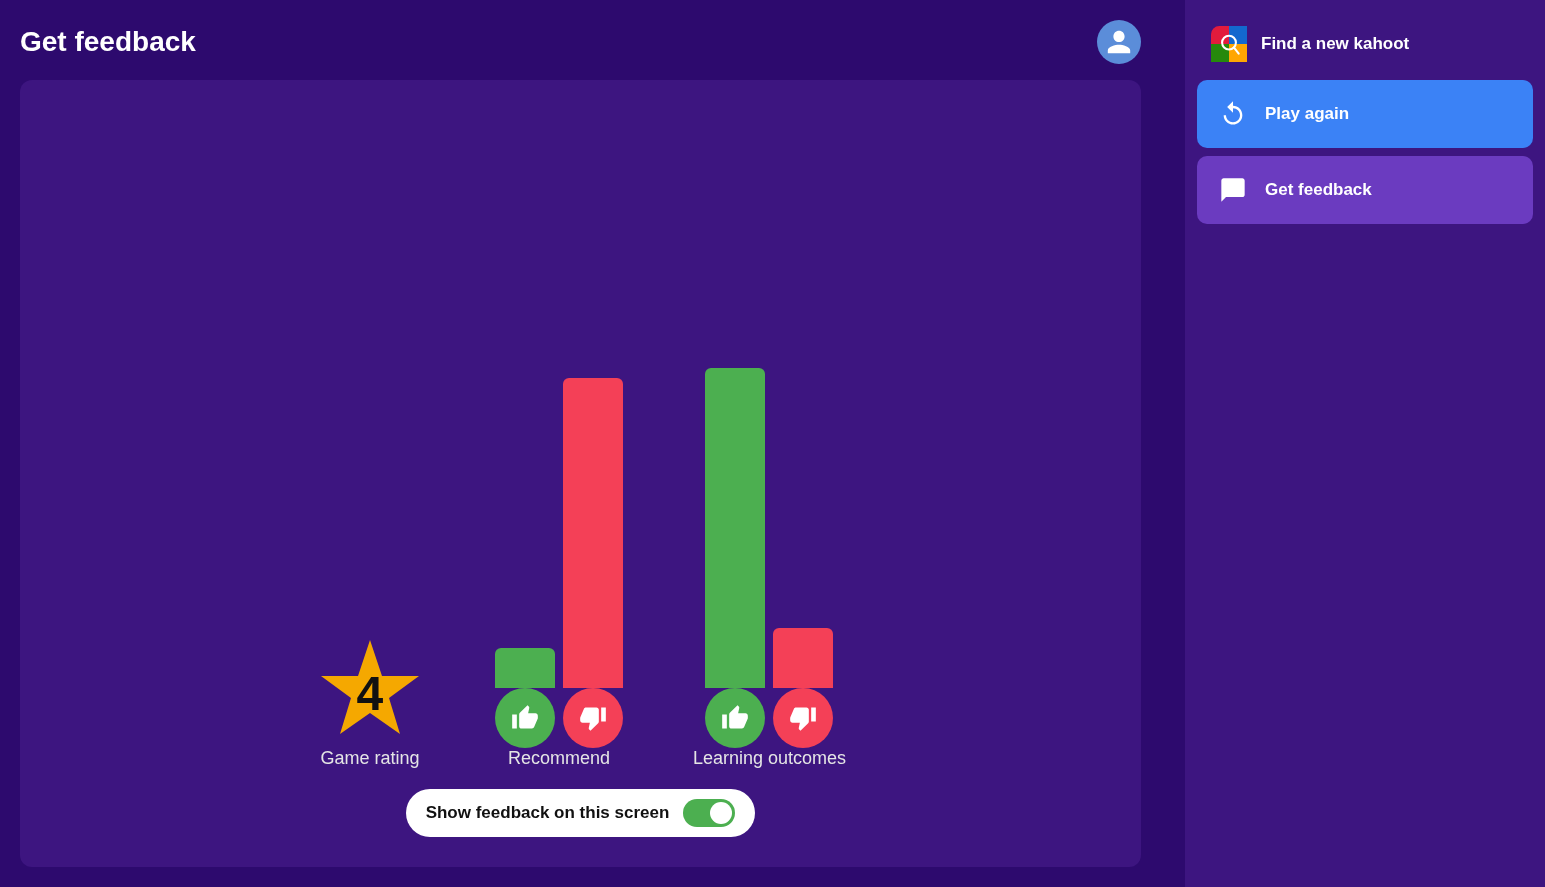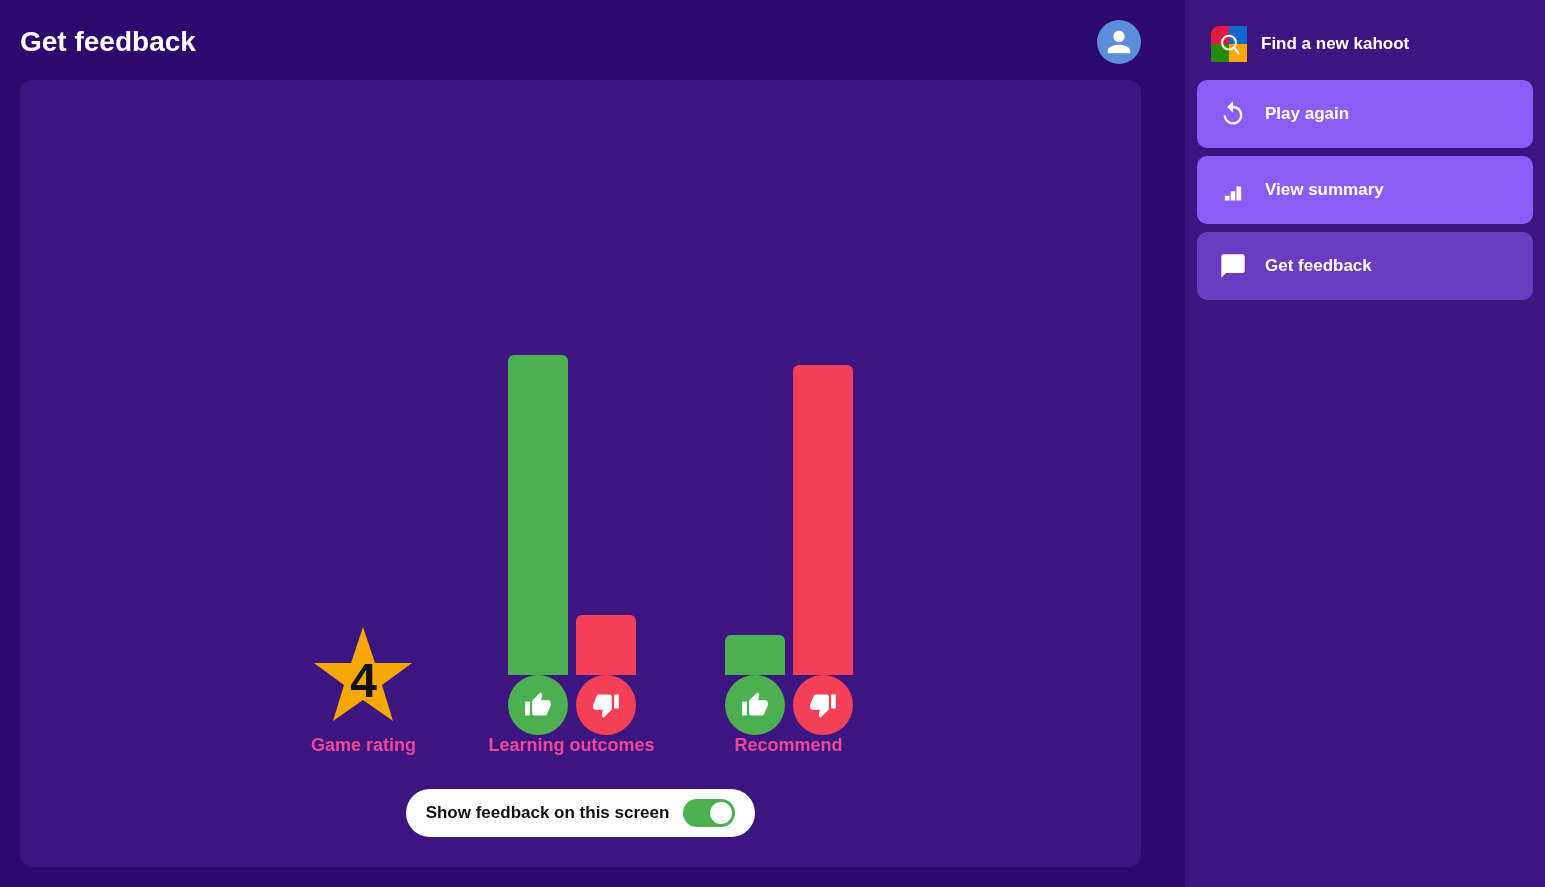--- a/index.html
+++ b/index.html
@@ -74,23 +74,23 @@
       align-items: center;
       justify-content: center;
       font-size: 26px;
     }
 
     .icon-circle.green { background: #4caf50; }
     .icon-circle.red { background: #f44057; }
     .icon-circle.yellow { background: #f5a800; }
 
     .column-label {
-      color: #ec4899;
+      color: #e5e5e5;
       font-size: 18px;
-      font-weight: 700;
+      font-weight: 400;
       text-align: center;
     }
 
     
     .badge-star {
       display: flex;
       align-items: center;
       justify-content: center;
       position: relative;
     }
@@ -103,21 +103,21 @@
     }
 
     
     .toggle-row {
       display: flex;
       align-items: center;
       background: white;
       border-radius: 30px;
       padding: 10px 20px;
       gap: 14px;
-      margin-top: 13px;
+      margin-top: 0;
     }
 
     .toggle-label {
       font-size: 17px;
       font-weight: 700;
       color: #111;
     }
 
     .toggle-switch {
       width: 52px;
@@ -149,21 +149,21 @@
       margin-left: 24px;
     }
 
     .sidebar-item {
       display: flex;
       align-items: center;
       gap: 14px;
       padding: 16px 18px;
       border-radius: 10px;
       cursor: pointer;
-      background: #8b5cf6;
+      background: #3b82f6;
       color: white;
       font-size: 17px;
       font-weight: 700;
       transition: background 0.2s;
     }
     .sidebar-item.active { background: #6b3bc0; }
 
     .sidebar-item .icon-wrap {
       width: 36px;
       height: 36px;
@@ -239,56 +239,56 @@
           <svg viewBox="0 0 110 110" width="110" height="110">
             <polygon points="55,2 67,38 104,38 74,60 85,96 55,75 25,96 36,60 6,38 43,38" fill="#f5a800"></polygon>
           </svg>
           <span class="badge-number">4</span>
         </div>
         <span class="column-label">Game rating</span>
       </div>
 
       <div class="two-bar-col">
         <div class="bars-pair">
-          <div class="bar" style="background:#4caf50; height:320px; width:60px; border-radius:6px 6px 0 0;"></div>
-          <div class="bar" style="background:#f44057; height:60px; width:60px; border-radius:6px 6px 0 0;"></div>
+          <div class="bar" style="background:#4caf50; height:40px; width:60px; border-radius:6px 6px 0 0;"></div>
+          <div class="bar" style="background:#f44057; height:310px; width:60px; border-radius:6px 6px 0 0;"></div>
         </div>
         <div class="icons-row">
           <div class="icon-circle green">
             <svg viewBox="0 0 24 24" width="28" height="28" fill="white">
               <path d="M1 21h4V9H1v12zm22-11c0-1.1-.9-2-2-2h-6.31l.95-4.57.03-.32c0-.41-.17-.79-.44-1.06L14.17 1 7.59 7.59C7.22 7.95 7 8.45 7 9v10c0 1.1.9 2 2 2h9c.83 0 1.54-.5 1.84-1.22l3.02-7.05c.09-.23.14-.47.14-.73v-2z"></path>
             </svg>
           </div>
           <div class="icon-circle red">
             <svg viewBox="0 0 24 24" width="28" height="28" fill="white">
               <path d="M15 3H6c-.83 0-1.54.5-1.84 1.22l-3.02 7.05c-.09.23-.14.47-.14.73v2c0 1.1.9 2 2 2h6.31l-.95 4.57-.03.32c0 .41.17.79.44 1.06L9.83 23l6.59-6.59c.36-.36.58-.86.58-1.41V5c0-1.1-.9-2-2-2zm4 0v12h4V3h-4z"></path>
             </svg>
           </div>
         </div>
-        <span class="column-label">Learning outcomes</span>
+        <span class="column-label">Recommend</span>
       </div>
 
       <div class="two-bar-col">
         <div class="bars-pair">
-          <div class="bar" style="background:#4caf50; height:40px; width:60px; border-radius:6px 6px 0 0;"></div>
-          <div class="bar" style="background:#f44057; height:310px; width:60px; border-radius:6px 6px 0 0;"></div>
+          <div class="bar" style="background:#4caf50; height:320px; width:60px; border-radius:6px 6px 0 0;"></div>
+          <div class="bar" style="background:#f44057; height:60px; width:60px; border-radius:6px 6px 0 0;"></div>
         </div>
         <div class="icons-row">
           <div class="icon-circle green">
             <svg viewBox="0 0 24 24" width="28" height="28" fill="white">
               <path d="M1 21h4V9H1v12zm22-11c0-1.1-.9-2-2-2h-6.31l.95-4.57.03-.32c0-.41-.17-.79-.44-1.06L14.17 1 7.59 7.59C7.22 7.95 7 8.45 7 9v10c0 1.1.9 2 2 2h9c.83 0 1.54-.5 1.84-1.22l3.02-7.05c.09-.23.14-.47.14-.73v-2z"></path>
             </svg>
           </div>
           <div class="icon-circle red">
             <svg viewBox="0 0 24 24" width="28" height="28" fill="white">
               <path d="M15 3H6c-.83 0-1.54.5-1.84 1.22l-3.02 7.05c-.09.23-.14.47-.14.73v2c0 1.1.9 2 2 2h6.31l-.95 4.57-.03.32c0 .41.17.79.44 1.06L9.83 23l6.59-6.59c.36-.36.58-.86.58-1.41V5c0-1.1-.9-2-2-2zm4 0v12h4V3h-4z"></path>
             </svg>
           </div>
         </div>
-        <span class="column-label">Recommend</span>
+        <span class="column-label">Learning outcomes</span>
       </div>
 
 
     </div>
 
     <div class="bottom-section">
       <div class="toggle-row">
         <span class="toggle-label">Show feedback on this screen</span>
         <div class="toggle-switch"></div>
       </div>
@@ -316,28 +316,20 @@
   <div class="sidebar-item">
     <div class="icon-wrap">
       <svg viewBox="0 0 24 24" width="28" height="28" fill="white">
         <path d="M12 5V1L7 6l5 5V7c3.31 0 6 2.69 6 6s-2.69 6-6 6-6-2.69-6-6H4c0 4.42 3.58 8 8 8s8-3.58 8-8-3.58-8-8-8z"></path>
       </svg>
     </div>
     <span>Play again</span>
   </div>
 
 
-  <div class="sidebar-item">
-    <div class="icon-wrap">
-      <svg viewBox="0 0 24 24" width="28" height="28" fill="white">
-        <path d="M9 17H5v4h4v-4zm10-8h-4v12h4V9zm-5 4h-4v8h4v-8z"></path>
-      </svg>
-    </div>
-    <span>View summary</span>
-  </div>
 
   <div class="sidebar-item active">
     <div class="icon-wrap">
       <svg viewBox="0 0 24 24" width="28" height="28" fill="white">
         <path d="M20 2H4c-1.1 0-2 .9-2 2v18l4-4h14c1.1 0 2-.9 2-2V4c0-1.1-.9-2-2-2z"></path>
       </svg>
     </div>
     <span>Get feedback</span>
   </div>
 

